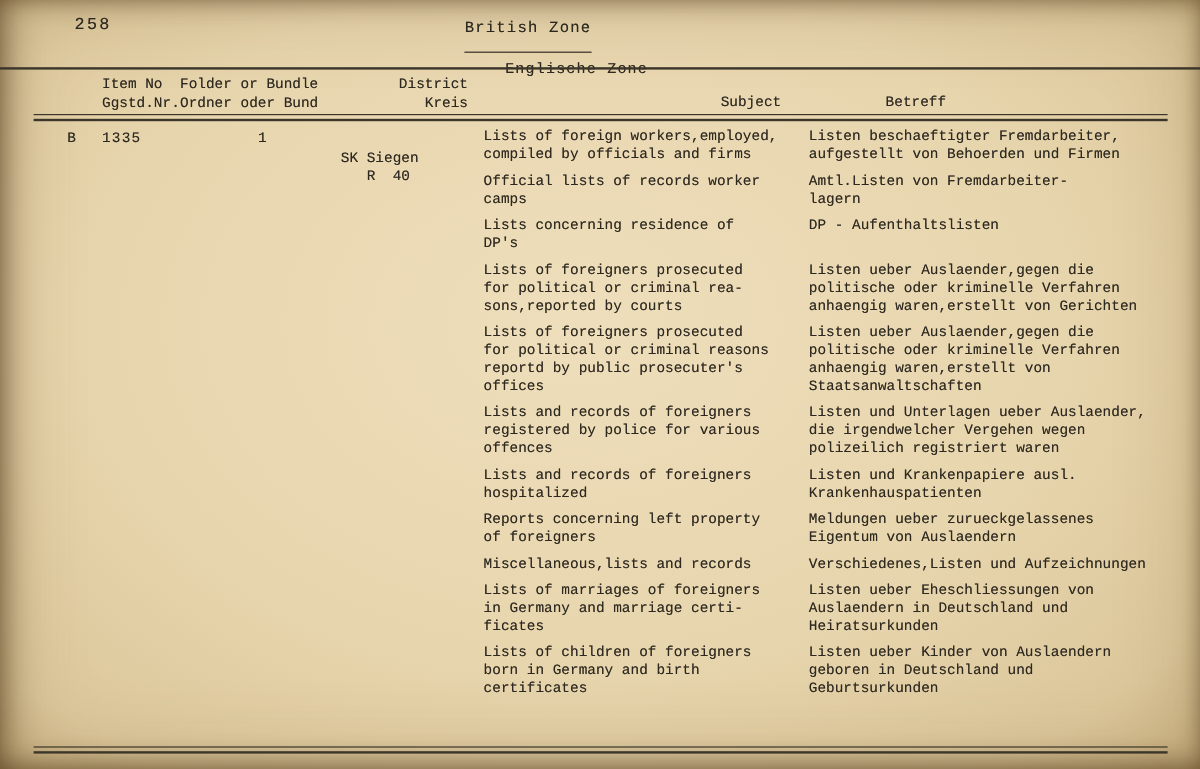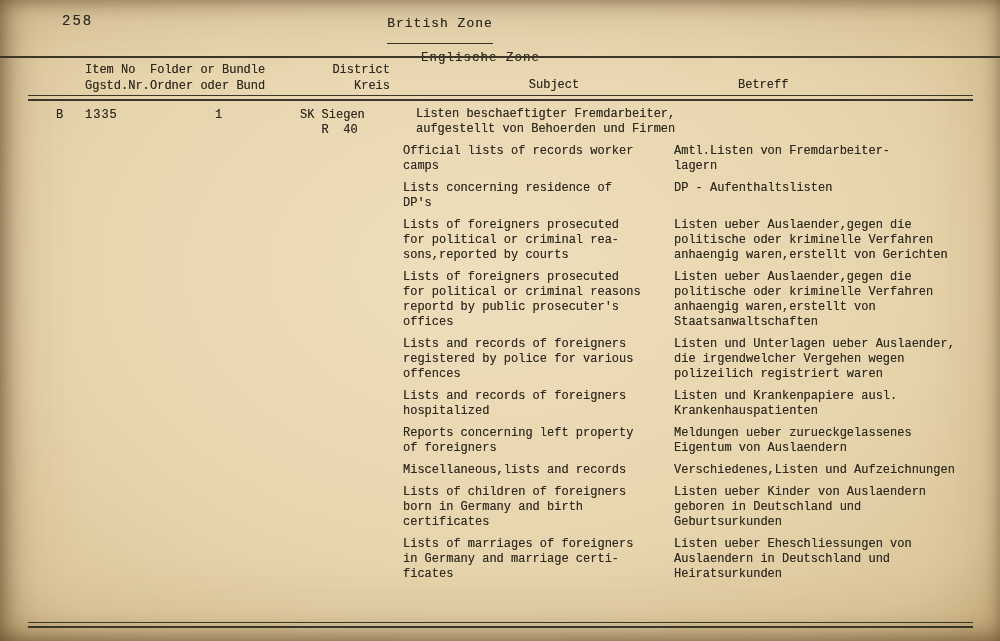--- a/index.html
+++ b/index.html
@@ -43,28 +43,28 @@
     border-bottom: 2px solid #3b352a;
   }
   .rule-under-header { top: 95px; }
   .rule-bottom { top: 622px; }
 
   .hcell { position: absolute; top: 62px; }
   .hcell .t { line-height: 16px; }
   .h-item { left: 85px; }
   .h-folder { left: 150px; }
   .h-district { left: 283px; width: 107px; text-align: right; }
-  .h-subject { left: 424px; width: 260px; text-align: center; top: 78px; }
+  .h-subject { left: 391px; width: 260px; text-align: right; top: 78px; }
   .h-betreff { left: 738px; top: 78px; }
 
   .rowlabel { position: absolute; top: 108px; }
   .r-letter { left: 56px; }
   .r-item { left: 85px; letter-spacing: 1px; }
   .r-folder { left: 215px; }
-  .r-district { left: 300px; }
+  .r-district { left: 284px; margin-top: 17px; }
 
   .entries { position: absolute; left: 403px; right: 28px; top: 107px; }
   .entry { display: flex; margin-bottom: 7px; }
   .entry .subject { width: 258px; flex: 0 0 258px; }
   .entry .betreff { flex: 1; margin-left: 13px; }
 </style>
 </head>
 <body>
 
 <div class="page">
@@ -96,20 +96,22 @@
   <div class="rule-double rule-under-header"></div>
 
   <div class="rowlabel r-letter t">B</div>
   <div class="rowlabel r-item t">1335</div>
   <div class="rowlabel r-folder t">1</div>
   <div class="rowlabel r-district t">SK Siegen
    R  40</div>
 
   <div class="entries">
   <div class="entry">
+    <div class="subject t">Lists of foreign workers,employed,
+compiled by officials and firms</div>
     <div class="betreff t">Listen beschaeftigter Fremdarbeiter,
 aufgestellt von Behoerden und Firmen</div>
   </div>
 
   <div class="entry">
     <div class="subject t">Official lists of records worker
 camps</div>
     <div class="betreff t">Amtl.Listen von Fremdarbeiter-
 lagern</div>
   </div>
@@ -163,33 +165,33 @@
     <div class="betreff t">Meldungen ueber zurueckgelassenes
 Eigentum von Auslaendern</div>
   </div>
 
   <div class="entry">
     <div class="subject t">Miscellaneous,lists and records</div>
     <div class="betreff t">Verschiedenes,Listen und Aufzeichnungen</div>
   </div>
 
   <div class="entry">
+    <div class="subject t">Lists of marriages of foreigners
+in Germany and marriage certi-
+ficates</div>
+    <div class="betreff t">Listen ueber Eheschliessungen von
+Auslaendern in Deutschland und
+Heiratsurkunden</div>
+  </div>
+
+  <div class="entry">
     <div class="subject t">Lists of children of foreigners
 born in Germany and birth
 certificates</div>
     <div class="betreff t">Listen ueber Kinder von Auslaendern
 geboren in Deutschland und
 Geburtsurkunden</div>
-  </div>
-
-  <div class="entry">
-    <div class="subject t">Lists of marriages of foreigners
-in Germany and marriage certi-
-ficates</div>
-    <div class="betreff t">Listen ueber Eheschliessungen von
-Auslaendern in Deutschland und
-Heiratsurkunden</div>
   </div>
 </div>
 
   <div class="rule-double rule-bottom"></div>
 
 </div>
 
 </body></html>

